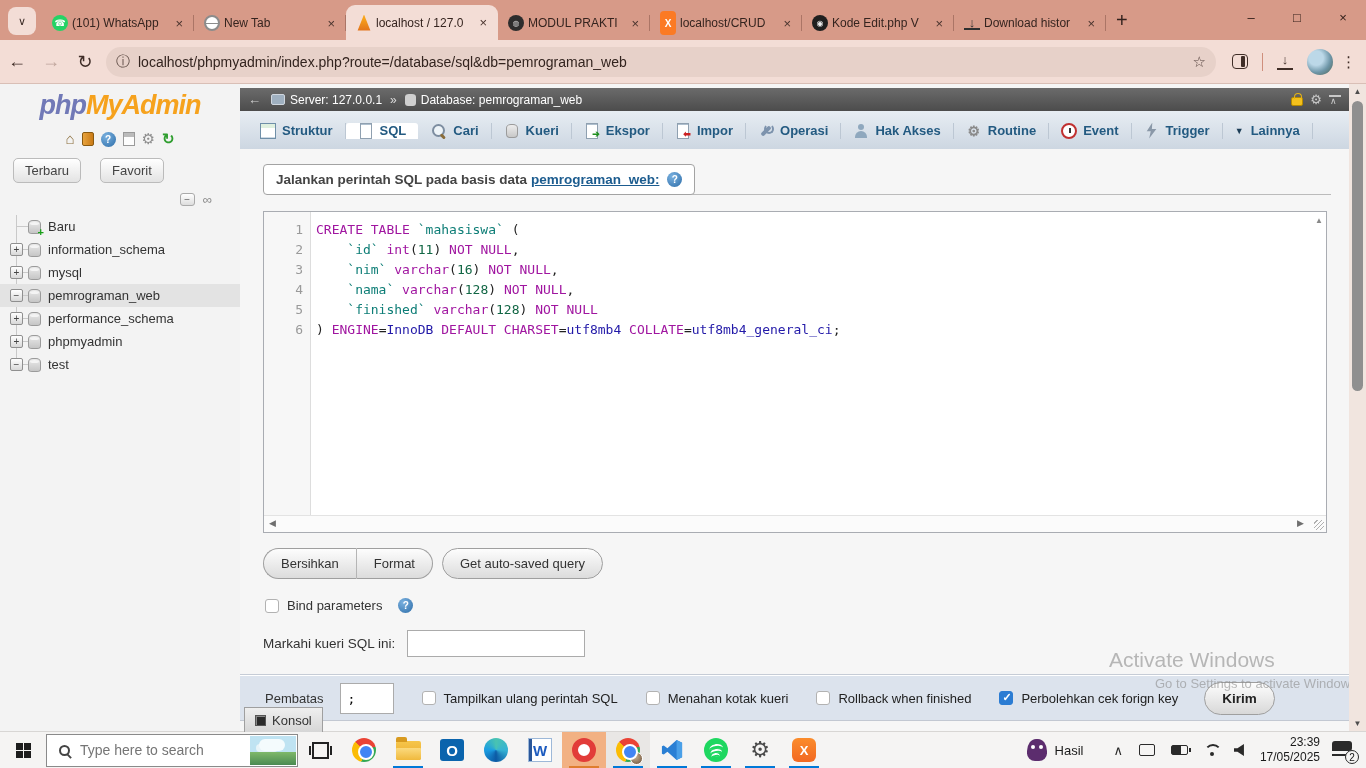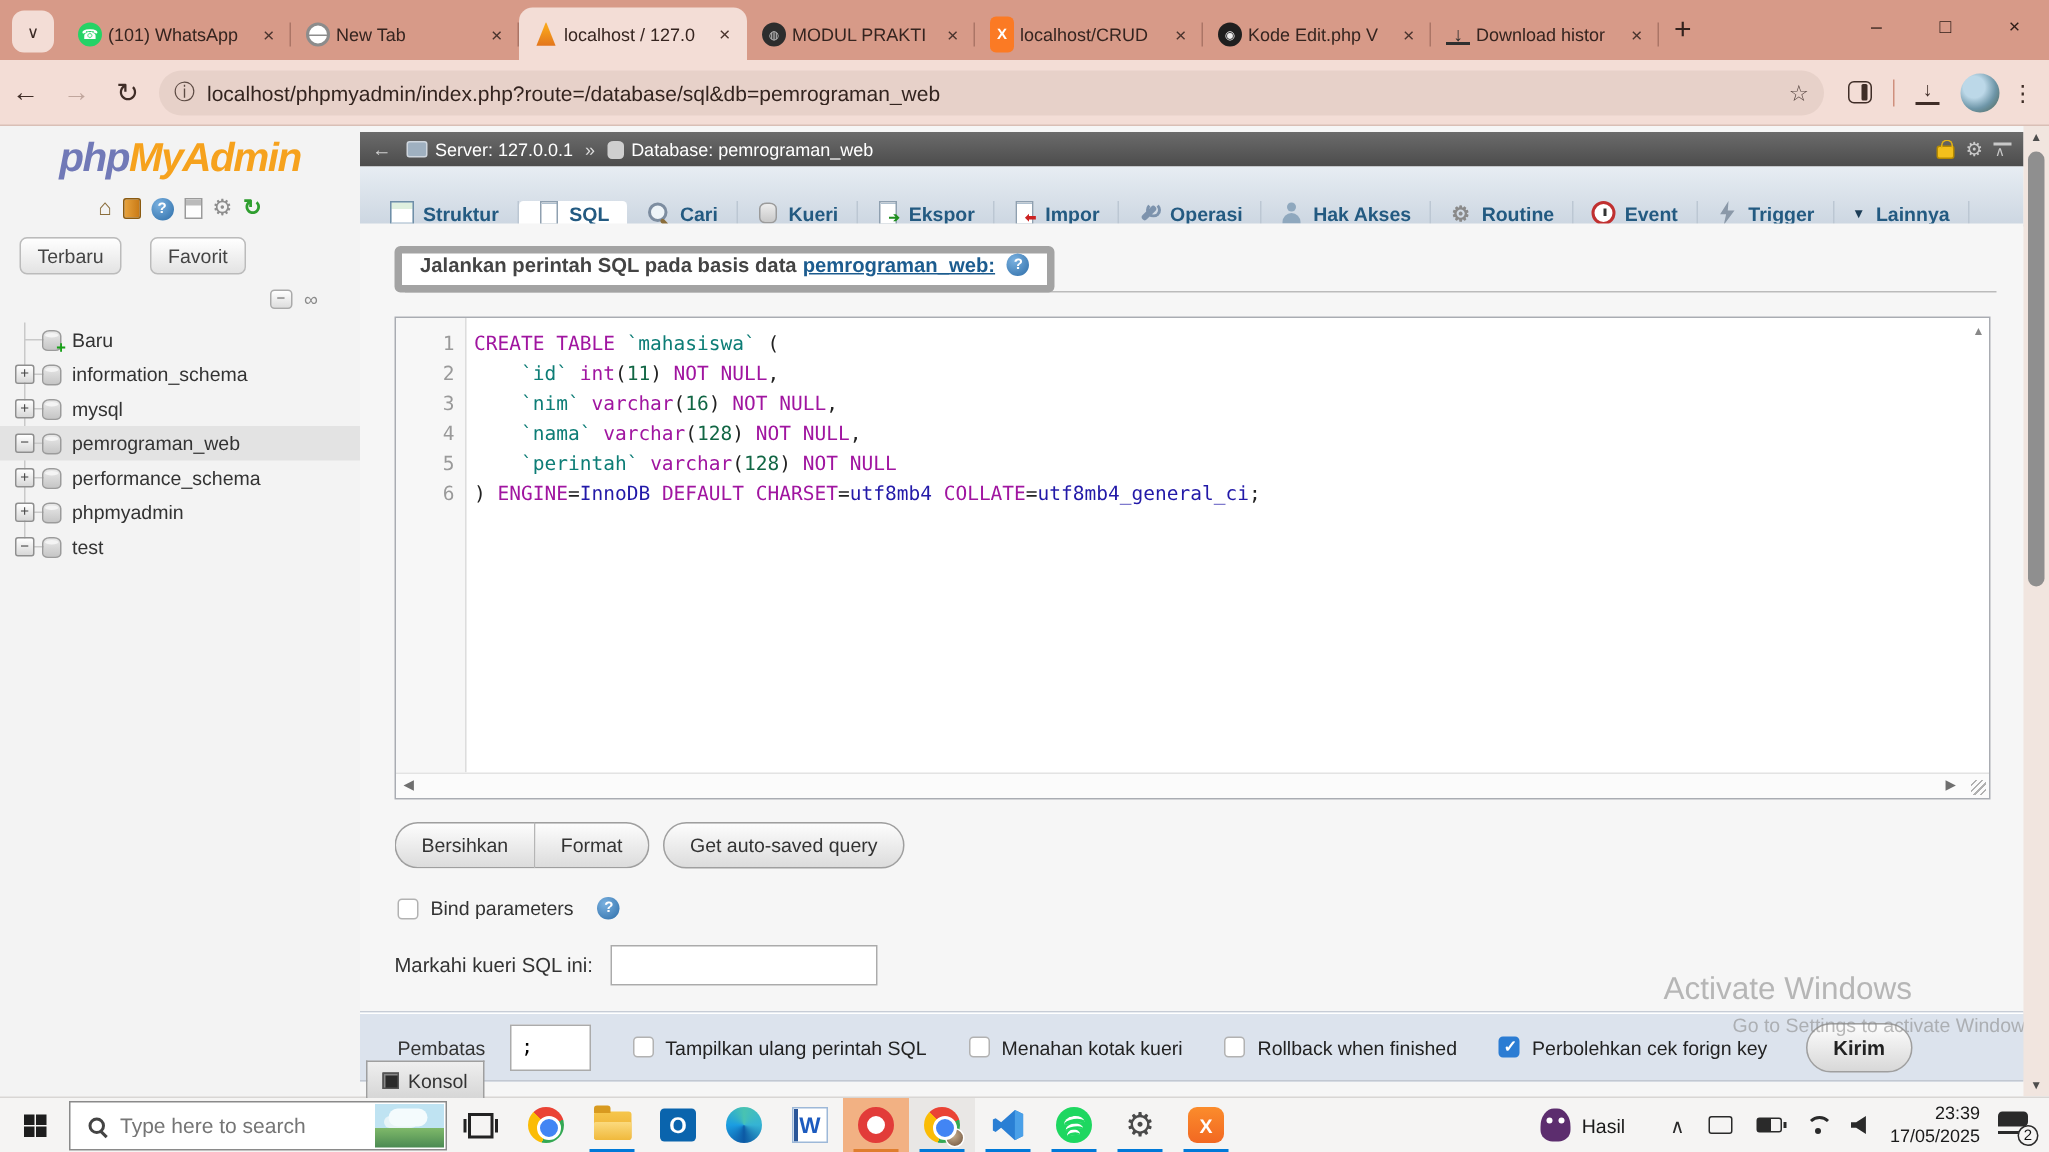--- a/index.html
+++ b/index.html
@@ -86,21 +86,21 @@
   .db-ic { width:11px; height:12px; background:#cfcfcf; border-radius:4px 4px 3px 3px/3px; margin:0 5px 0 0; }
   .crumb .seg { cursor:pointer; }
   .crumb .sep { margin:0 8px; color:#ddd; }
   .crumb-right { margin-left:auto; display:flex; align-items:center; gap:7px; }
   .lock-ic { width:12px; height:9px; background:#f3c01c; border:1px solid #b58a00; border-radius:2px; position:relative; margin-top:4px; }
   .lock-ic::before { content:""; position:absolute; left:2px; top:-5px; width:6px; height:5px; border:1.5px solid #e6b414; border-bottom:none; border-radius:4px 4px 0 0; }
   .crumb-gear { color:#c9c9c9; font-size:13px; cursor:pointer; }
   .collapse-top { width:12px; height:10px; border-top:2px solid #c9c9c9; position:relative; cursor:pointer; }
   .collapse-top::after { content:"∧"; position:absolute; top:-1px; left:1px; font-size:9px; color:#c9c9c9; }
 
-  .navtabs { position:absolute; top:27px; left:0; right:0; height:40px; background:linear-gradient(#e7edf3,#ccd6e1); border-bottom:1px solid #a8b4c0; display:flex; align-items:flex-end; padding-left:8px; }
+  .navtabs { position:absolute; top:27px; left:0; right:0; height:40px; background:linear-gradient(#e7edf3,#ccd6e1); border-bottom:1px solid #a8b4c0; display:flex; align-items:center; padding-left:8px; }
   .ntab { display:flex; align-items:center; gap:6px; padding:0 12px; font-size:13px; font-weight:bold; color:#235a81; border-right:1px solid #bcc7d3; cursor:pointer; }
   .ntab.active { background:#fff; border-radius:3px 3px 0 0; border-right:none; margin-right:1px; }
   .ni { width:16px; height:16px; position:relative; flex:0 0 16px; }
   .ni-struct { border:1px solid #6f8fa8; background:linear-gradient(#dff0df 30%,#fff 30%); box-shadow:inset 0 -5px 0 -4px #cdd9e4, inset 0 -10px 0 -9px #cdd9e4; }
   .ni-page { width:12px!important; flex-basis:12px!important; margin:0 2px; border:1px solid #8fa0b0; background:#fff; box-shadow:inset 0 4px 0 -3px #aebfce, inset 0 7px 0 -6px #aebfce, inset 0 10px 0 -9px #aebfce; }
   .ni-search::before { content:""; position:absolute; left:1px; top:1px; width:9px; height:9px; border:2px solid #7d8da0; border-radius:50%; background:#eef4f8; }
   .ni-search::after { content:""; position:absolute; right:1px; bottom:1px; width:6px; height:2.5px; background:#8a6d3b; transform:rotate(45deg); border-radius:2px; }
   .ni-db { width:12px!important; flex-basis:12px!important; height:14px; margin:1px 2px; background:linear-gradient(#ededed,#c8c8c8); border:1px solid #9b9b9b; border-radius:5px 5px 4px 4px/4px; }
   .ni-arrow-g::after { content:"➔"; position:absolute; right:-3px; bottom:-1px; color:#1f8f1f; font-size:9px; font-weight:bold; }
   .ni-arrow-r::after { content:"⬅"; position:absolute; right:-3px; bottom:-1px; color:#cc2222; font-size:9px; font-weight:bold; }
@@ -108,21 +108,21 @@
   .ni-wrench::after { content:""; position:absolute; right:0; top:1px; width:6px; height:6px; border:2px solid #7d93ad; border-radius:50%; border-top-color:transparent; }
   .ni-user::before { content:""; position:absolute; left:5px; top:1px; width:6px; height:6px; border-radius:50%; background:#8fa8be; }
   .ni-user::after { content:""; position:absolute; left:2px; bottom:1px; width:12px; height:7px; border-radius:6px 6px 0 0; background:#8fa8be; }
   .ni-gear { color:#8a8a8a; font-size:14px; line-height:16px; text-align:center; }
   .ni-clock { border:2px solid #c03030; border-radius:50%; background:#fff; }
   .ni-clock::after { content:""; position:absolute; left:6px; top:3px; width:2px; height:5px; background:#333; box-shadow:2px 4px 0 -1px #333; }
   .ni-bolt { clip-path:polygon(55% 0,20% 55%,45% 55%,35% 100%,80% 40%,52% 40%); background:#8a98a8; }
   .ni-more { width:10px!important; flex-basis:10px!important; font-size:9px; color:#1c3d57; line-height:16px; }
 
   .panel { position:absolute; top:65px; left:0; right:0; bottom:0; background:#f6f6f6; }
-  .legend { position:absolute; left:23px; top:15px; height:31px; background:#fff; border:5px solid #a3a3a3; border-radius:4px; display:flex; align-items:flex-start; padding:0 12px; z-index:2; font-size:13.5px; font-weight:bold; color:#444; white-space:pre; }
+  .legend { position:absolute; left:23px; top:15px; height:31px; background:#fff; border:1px solid #a3a3a3; border-radius:4px; display:flex; align-items:center; padding:0 12px; z-index:2; font-size:13.5px; font-weight:bold; color:#444; white-space:pre; }
   .legend .dbname { color:#1c5c8f; margin-left:4px;text-decoration:underline; }
   .helpdot { width:15px; height:15px; border-radius:50%; background:radial-gradient(circle at 35% 30%,#7ab1e0,#2d6da8); color:#fff; font-size:10px; font-weight:bold; text-align:center; line-height:15px; margin-left:8px; cursor:pointer; }
   .fline { position:absolute; left:30px; right:18px; top:45px; border-top:1px solid #bbb; }
 
   .editor { position:absolute; left:23px; top:62px; width:1064px; height:322px; background:#fff; border:1px solid #a9acb2; }
   .gutter { position:absolute; left:0; top:0; bottom:17px; width:47px; background:#f7f7f7; border-right:1px solid #ddd; }
   .lnum { position:absolute; right:7px; width:30px; text-align:right; font:13px/20px "DejaVu Sans Mono", monospace; color:#9a9a9a; }
   .codearea { position:absolute; left:52px; top:0; right:14px; bottom:17px; overflow:hidden; cursor:text; }
   .cl { position:absolute; left:0; white-space:pre; font:13px/20px "DejaVu Sans Mono", monospace; color:#222; }
   .c-kw { color:#a015a0; } .c-id { color:#0d7d76; } .c-num { color:#116644; } .c-atom { color:#2219a8; }
@@ -415,21 +415,21 @@
           <span class="lnum" style="top:48px">3</span>
           <span class="lnum" style="top:68px">4</span>
           <span class="lnum" style="top:88px">5</span>
           <span class="lnum" style="top:108px">6</span>
         </div>
         <div class="codearea">
           <div class="cl" style="top:8px"><span class="c-kw">CREATE TABLE </span><span class="c-id">`mahasiswa`</span><span> (</span></div>
           <div class="cl" style="top:28px"><span>    </span><span class="c-id">`id`</span><span> </span><span class="c-kw">int</span><span>(</span><span class="c-num">11</span><span>) </span><span class="c-kw">NOT NULL</span><span>,</span></div>
           <div class="cl" style="top:48px"><span>    </span><span class="c-id">`nim`</span><span> </span><span class="c-kw">varchar</span><span>(</span><span class="c-num">16</span><span>) </span><span class="c-kw">NOT NULL</span><span>,</span></div>
           <div class="cl" style="top:68px"><span>    </span><span class="c-id">`nama`</span><span> </span><span class="c-kw">varchar</span><span>(</span><span class="c-num">128</span><span>) </span><span class="c-kw">NOT NULL</span><span>,</span></div>
-          <div class="cl" style="top:88px"><span>    </span><span class="c-id">`perintah`</span><span> </span><span class="c-kw">varchar</span><span>(</span><span class="c-num">128</span><span>) </span><span class="c-kw">NOT NULL</span></div>
+          <div class="cl" style="top:88px"><span>    </span><span class="c-id">`finished`</span><span> </span><span class="c-kw">varchar</span><span>(</span><span class="c-num">128</span><span>) </span><span class="c-kw">NOT NULL</span></div>
           <div class="cl" style="top:108px"><span>) </span><span class="c-kw">ENGINE</span><span>=</span><span class="c-atom">InnoDB</span><span> </span><span class="c-kw">DEFAULT CHARSET</span><span>=</span><span class="c-atom">utf8mb4</span><span> </span><span class="c-kw">COLLATE</span><span>=</span><span class="c-atom">utf8mb4_general_ci</span><span>;</span></div>
         </div>
         <span class="ed-up">▲</span>
         <div class="hscroll">
           <span class="hs-arr l">◀</span>
           <span class="hs-arr r">▶</span>
           <span class="grip"></span>
         </div>
       </div>
 

